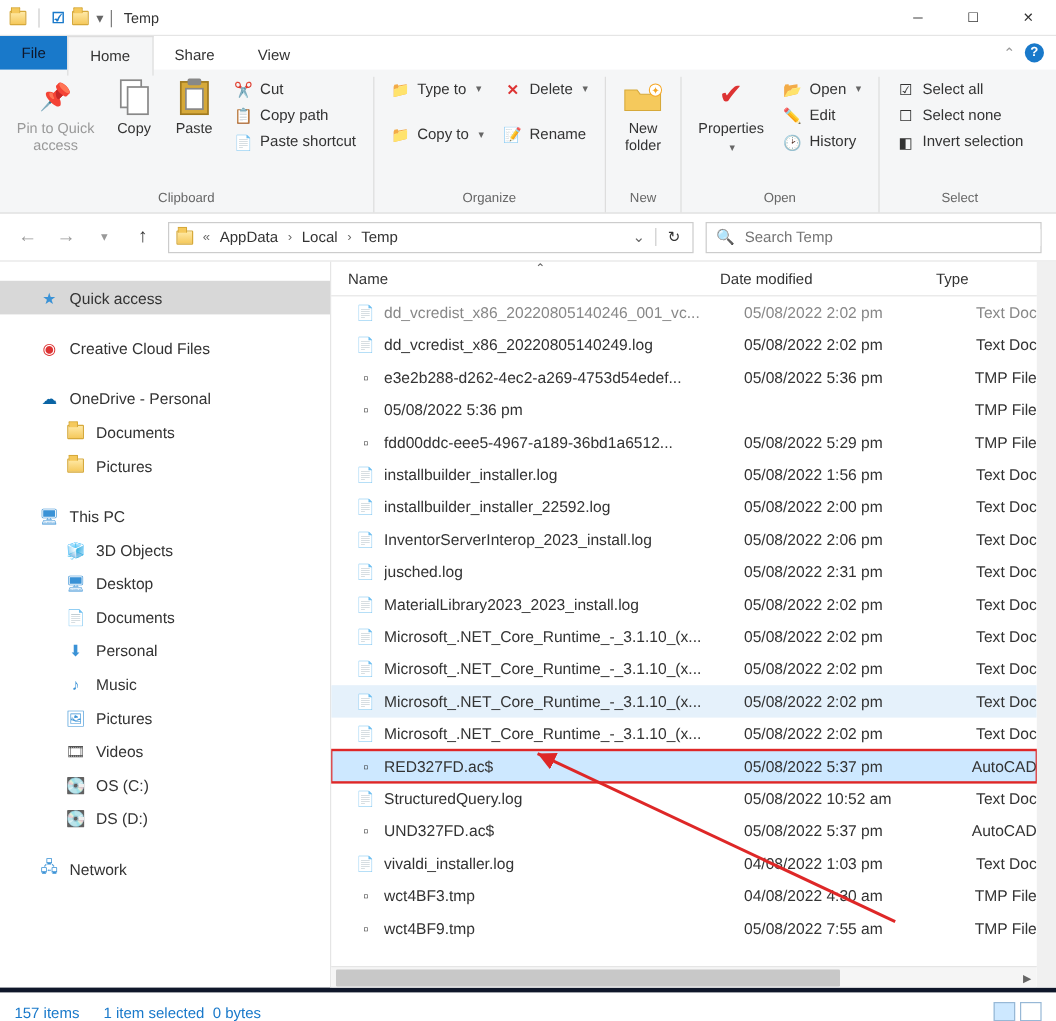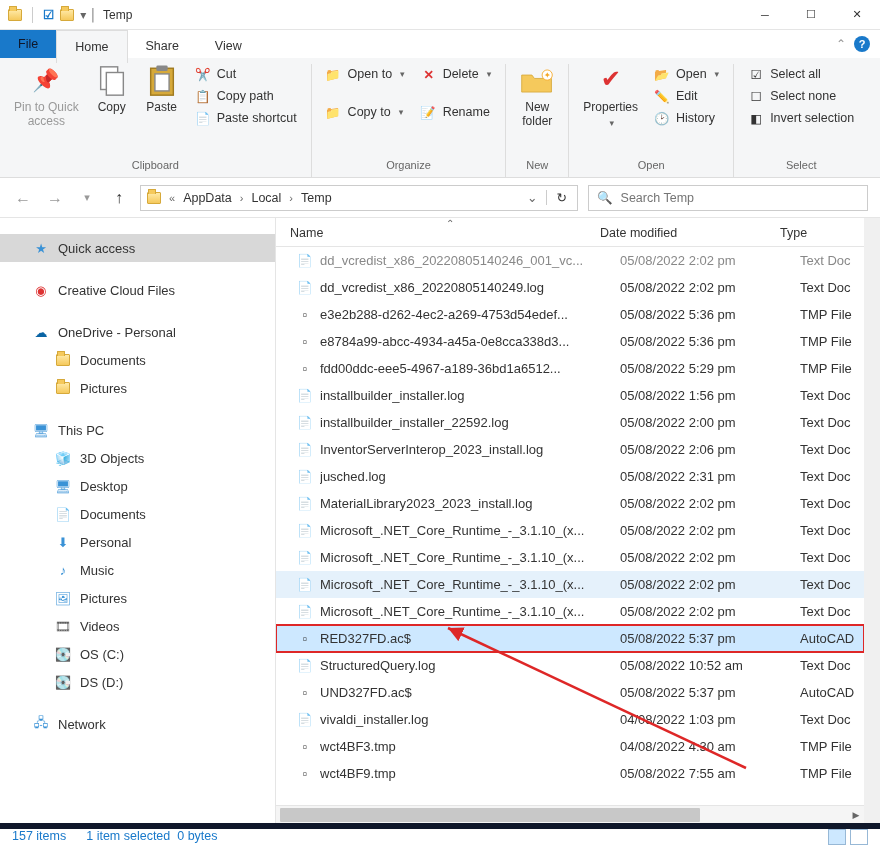--- a/index.html
+++ b/index.html
@@ -76,31 +76,31 @@
 
 .files { overflow-y:auto; overflow-x:hidden; flex:1; position:relative;}
 .row { display:flex; align-items:center; height: 27px; padding-left: 20px;}
 .row.faded { color:#888;}
 .row.lightsel { background:#e5f1fb;}
 .row.selected { background:#cde8ff;}
 .row.red-box { outline: 2.5px solid #de2727; outline-offset:-1px;}
 .file-ico { width:18px; height:18px; margin-right: 6px; display:inline-flex; align-items:center; justify-content:center;}
 .fn { width: 300px; font-size: 13px; white-space:nowrap; overflow:hidden; text-overflow:ellipsis;}
 .fd { width: 180px; font-size: 13px;}
-.ft { flex:1; font-size: 13px; white-space:nowrap; overflow:hidden;}
+.ft { flex:1; font-size: 13px; white-space:nowrap; overflow:hidden;text-align:right;}
 
 .hscroll { height:18px; border-top:1px solid #e5e5e5; position:relative; background:#f5f5f5;}
 .hscroll-thumb { position:absolute; left:4px; top:2px; height:14px; width:420px; background:#c8c8c8; border-radius:1px;}
 .hscroll-arrow-l { position:absolute; left:0; top:0; width:16px; height:18px; display:flex;align-items:center;justify-content:center; font-size:9px;color:#666;}
 .hscroll-arrow-r { position:absolute; right:0; top:0; width:16px; height:18px; display:flex;align-items:center;justify-content:center; font-size:9px;color:#666;}
 
 .vscroll { width:16px; background:#f0f0f0;}
 
 
-.statusbar { height:28px; border-top: 6px solid #0f172a; display:flex; align-items:flex-start; padding: 0 12px; font-size:12.5px; color:#1979ca;}
+.statusbar { height:28px; border-top: 4px solid #0f172a; display:flex; align-items:flex-end; padding: 0 12px; font-size:12.5px; color:#1979ca;}
 .status-seg { margin-right: 20px;}
 .status-views { margin-left:auto; display:flex; gap:4px;}
 .view-btn { width:18px; height:16px; border:1px solid #97b8d6; display:inline-block;}
 .view-btn.active { background:#cde8ff;}
 
 
 .arrow-overlay { position:absolute; pointer-events:none; z-index:50;}
 </style>
 </head>
 <body>
@@ -176,21 +176,21 @@
       </div>
     </div>
     <div class="group-label">Clipboard</div>
   </div>
 
   <div class="group">
     <div class="group-body">
       <div class="small-stack">
         <div class="small-btn">
             <span class="small-icon">📁</span>
-            <span>Open to</span>
+            <span>Type to</span>
             <span class="caret">▾</span>
           </div>
         <div style="height:14px;"></div>
         <div class="small-btn">
             <span class="small-icon">📁</span>
             <span>Copy to</span>
             <span class="caret">▾</span>
           </div>
       </div>
       <div class="small-stack">
@@ -396,21 +396,20 @@
           <span class="ft">Text Doc</span>
         </div>
         <div class="row">
           <span class="file-ico">▫</span>
           <span class="fn">e3e2b288-d262-4ec2-a269-4753d54edef...</span>
           <span class="fd">05/08/2022 5:36 pm</span>
           <span class="ft">TMP File</span>
         </div>
         <div class="row">
           <span class="file-ico">▫</span>
-          <span class="fn">e8784a99-abcc-4934-a45a-0e8cca338d3...</span>
           <span class="fd">05/08/2022 5:36 pm</span>
           <span class="ft">TMP File</span>
         </div>
         <div class="row">
           <span class="file-ico">▫</span>
           <span class="fn">fdd00ddc-eee5-4967-a189-36bd1a6512...</span>
           <span class="fd">05/08/2022 5:29 pm</span>
           <span class="ft">TMP File</span>
         </div>
         <div class="row">

